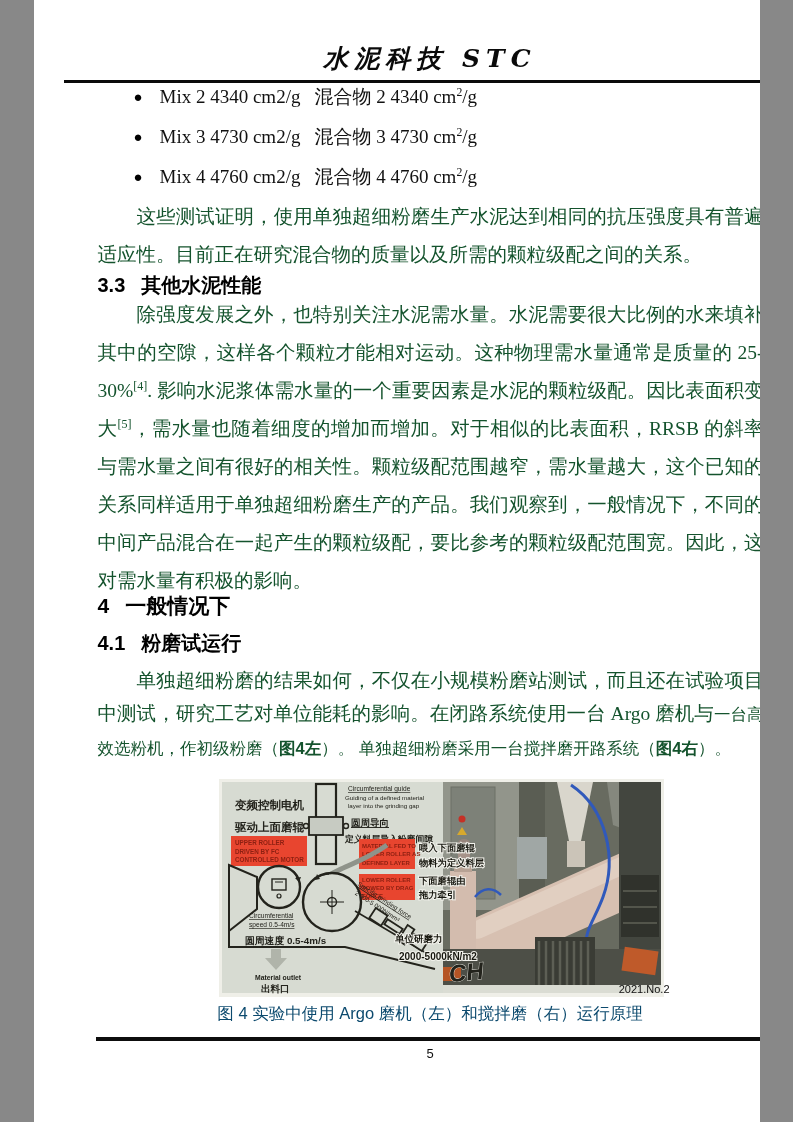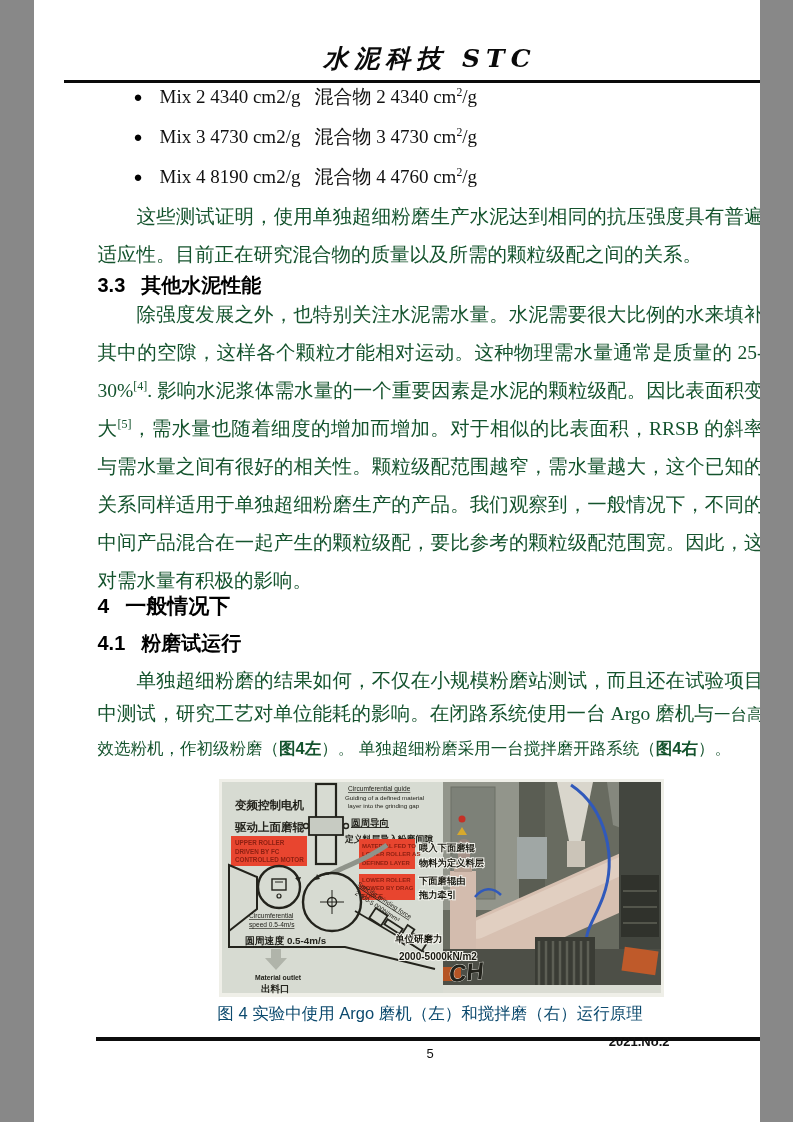--- a/index.html
+++ b/index.html
@@ -33,22 +33,22 @@
   .h41{top:630px;font-size:20px;}
   .hd .num{margin-right:16px;}
   
   .figure-wrap{top:779px;left:185px;width:445px;height:218px;}
   .caption{top:1003px;left:0;width:793px;text-align:center;font-size:16.5px;
            font-family:"Liberation Sans","DejaVu Sans",sans-serif;color:#0c4a6e;}
   
   .footer-rule{top:1037px;left:62px;width:666px;height:4px;background:#0d0d0d;}
   .footer-page{top:1046px;left:0;width:793px;text-align:center;font-size:13px;
                font-family:"Liberation Sans","DejaVu Sans",sans-serif;}
-  .footer-issue{top:1034px;right:90px;font-size:13px;
-                font-family:"Liberation Sans","DejaVu Sans",sans-serif;font-weight:bold;}
+  .footer-issue{top:983px;right:90px;font-size:11px;
+                font-family:"Liberation Sans","DejaVu Sans",sans-serif;}
   
   svg text{font-family:"Liberation Sans","DejaVu Sans",sans-serif;fill:#23231c;}
   .redboxtxt{fill:#8e2012;font-weight:bold;}
   .zh-overlay{font-weight:bold;stroke:#f2f2ec;stroke-width:2px;paint-order:stroke;fill:#17170f;}
 </style>
 </head>
 <body>
 
 <div class="page">
 
@@ -59,21 +59,21 @@
     <div class="bullet-item">
       <span class="bullet-marker">●</span>
       <span><span class="bullet-en">Mix 2 4340 cm2/g</span><span>混合物 2 4340 cm</span><sup>2</sup><span>/g</span></span>
     </div>
     <div class="bullet-item">
       <span class="bullet-marker">●</span>
       <span><span class="bullet-en">Mix 3 4730 cm2/g</span><span>混合物 3 4730 cm</span><sup>2</sup><span>/g</span></span>
     </div>
     <div class="bullet-item">
       <span class="bullet-marker">●</span>
-      <span><span class="bullet-en">Mix 4 8190 cm2/g</span><span>混合物 4 4760 cm</span><sup>2</sup><span>/g</span></span>
+      <span><span class="bullet-en">Mix 4 4760 cm2/g</span><span>混合物 4 4760 cm</span><sup>2</sup><span>/g</span></span>
     </div>
   </div>
 
   <div class="abs para p1">这些测试证明，使用单独超细粉磨生产水泥达到相同的抗压强度具有普遍适应性。目前正在研究混合物的质量以及所需的颗粒级配之间的关系。</div>
 
   <div class="abs hd h33">
     <span class="num">3.3</span><span>其他水泥性能</span>
   </div>
 
   <div class="abs para p2">

